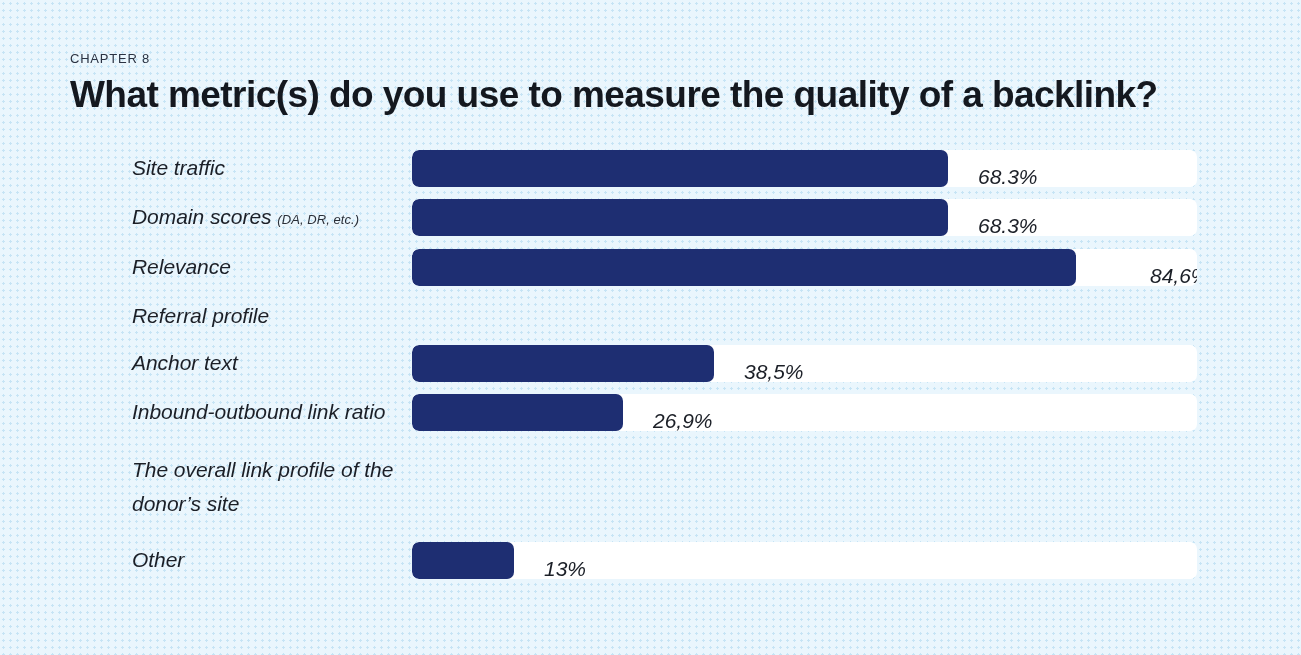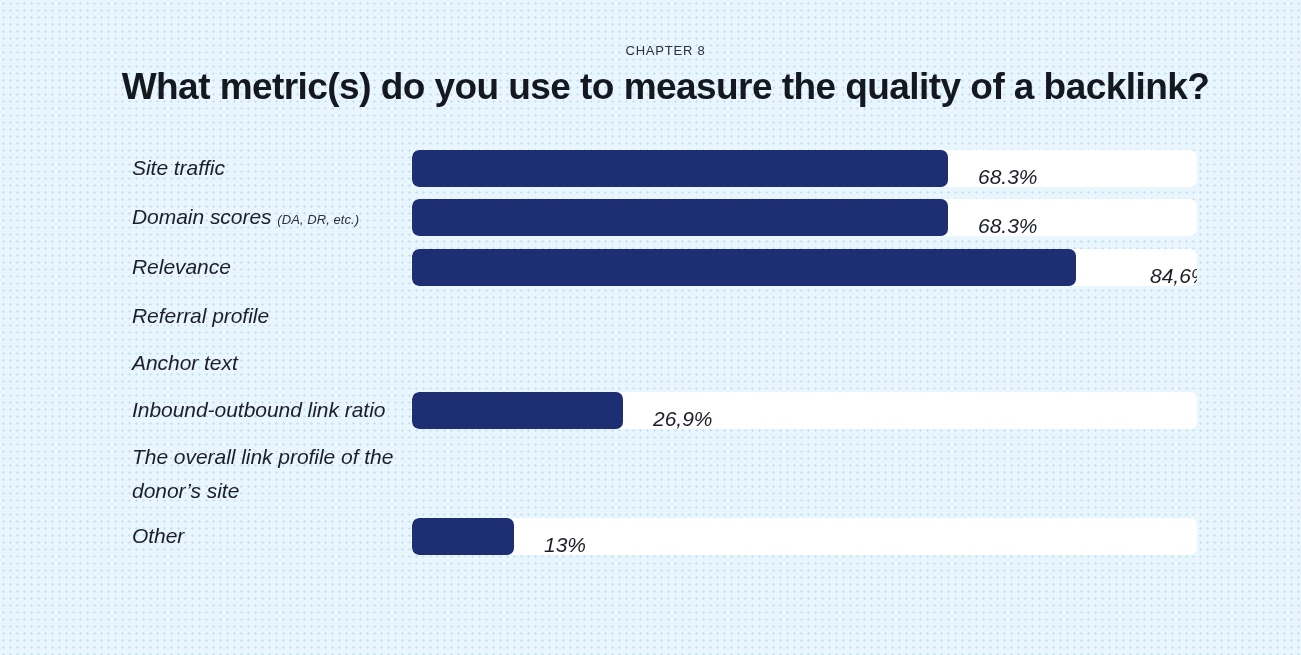--- a/index.html
+++ b/index.html
@@ -20,23 +20,22 @@
 
   .page {
     position: absolute;
     inset: 0;
   }
 
   
   .header {
     position: absolute;
     left: 70px;
-    top: 44px;
+    top: 52px;
     right: 40px;
-    text-align: center;
   }
   .chapter-label {
     font-size: 13px;
     letter-spacing: 0.06em;
     color: #2a3242;
     font-weight: 400;
     margin: 0 0 8px 0;
     line-height: 1.1;
   }
   .page-title {
@@ -56,21 +55,21 @@
     top: 150px;
     right: 0;
   }
   .row {
     display: flex;
     align-items: flex-start;
     margin-bottom: 12px;
     font-style: italic;
   }
   .row.tall {
-    margin-bottom: 10px;
+    margin-bottom: 21px;
   }
   .row-label {
     width: 280px;
     flex: 0 0 280px;
     font-size: 21px;
     color: #1b1f27;
     line-height: 34px;
     padding-top: 1px;
     letter-spacing: -0.002em;
   }
@@ -136,20 +135,24 @@
         <div class="track">
           <div class="bar" style="width: 664px;"></div>
           <div class="value" style="left: 694px; margin-left: 44px;">84,6%</div>
         </div>
       </div>
       <div class="row">
         <div class="row-label"><span>Referral profile</span></div>
       </div>
       <div class="row">
         <div class="row-label"><span>Anchor text</span></div>
+        <div class="track">
+          <div class="bar" style="width: 302px;"></div>
+          <div class="value" style="left: 332px;">38,5%</div>
+        </div>
       </div>
       <div class="row tall">
         <div class="row-label"><span>Inbound-outbound link ratio</span></div>
         <div class="track">
           <div class="bar" style="width: 211px;"></div>
           <div class="value" style="left: 241px;">26,9%</div>
         </div>
       </div>
       <div class="row tall">
         <div class="row-label"><span>The overall link profile of the donor’s site</span></div>

